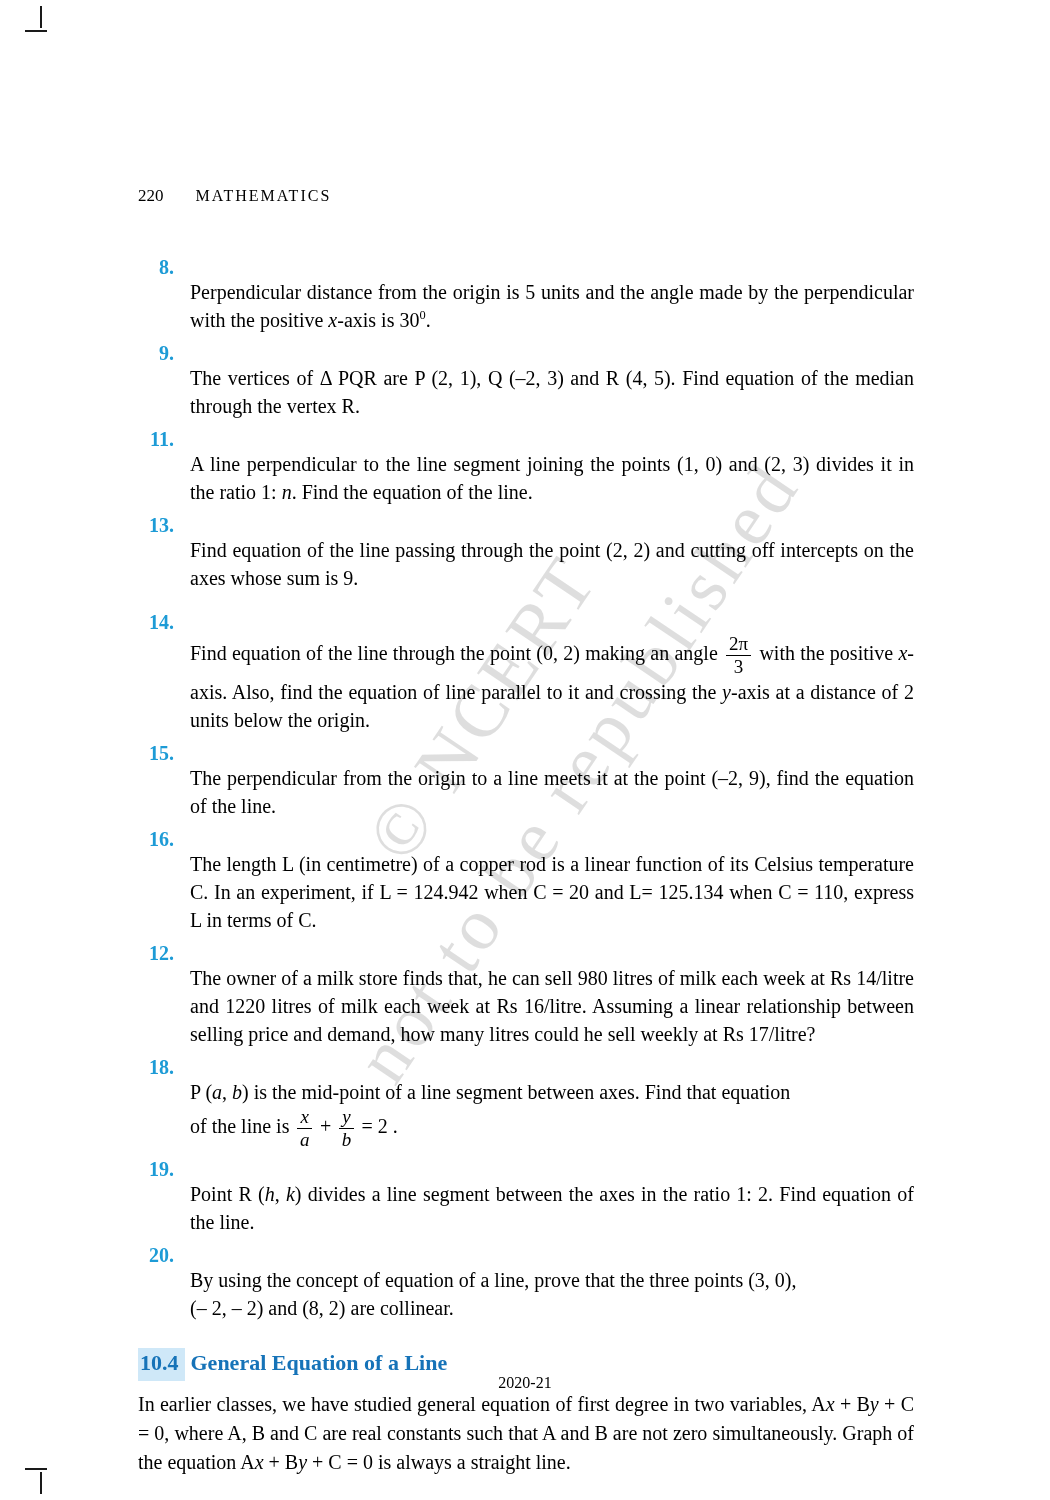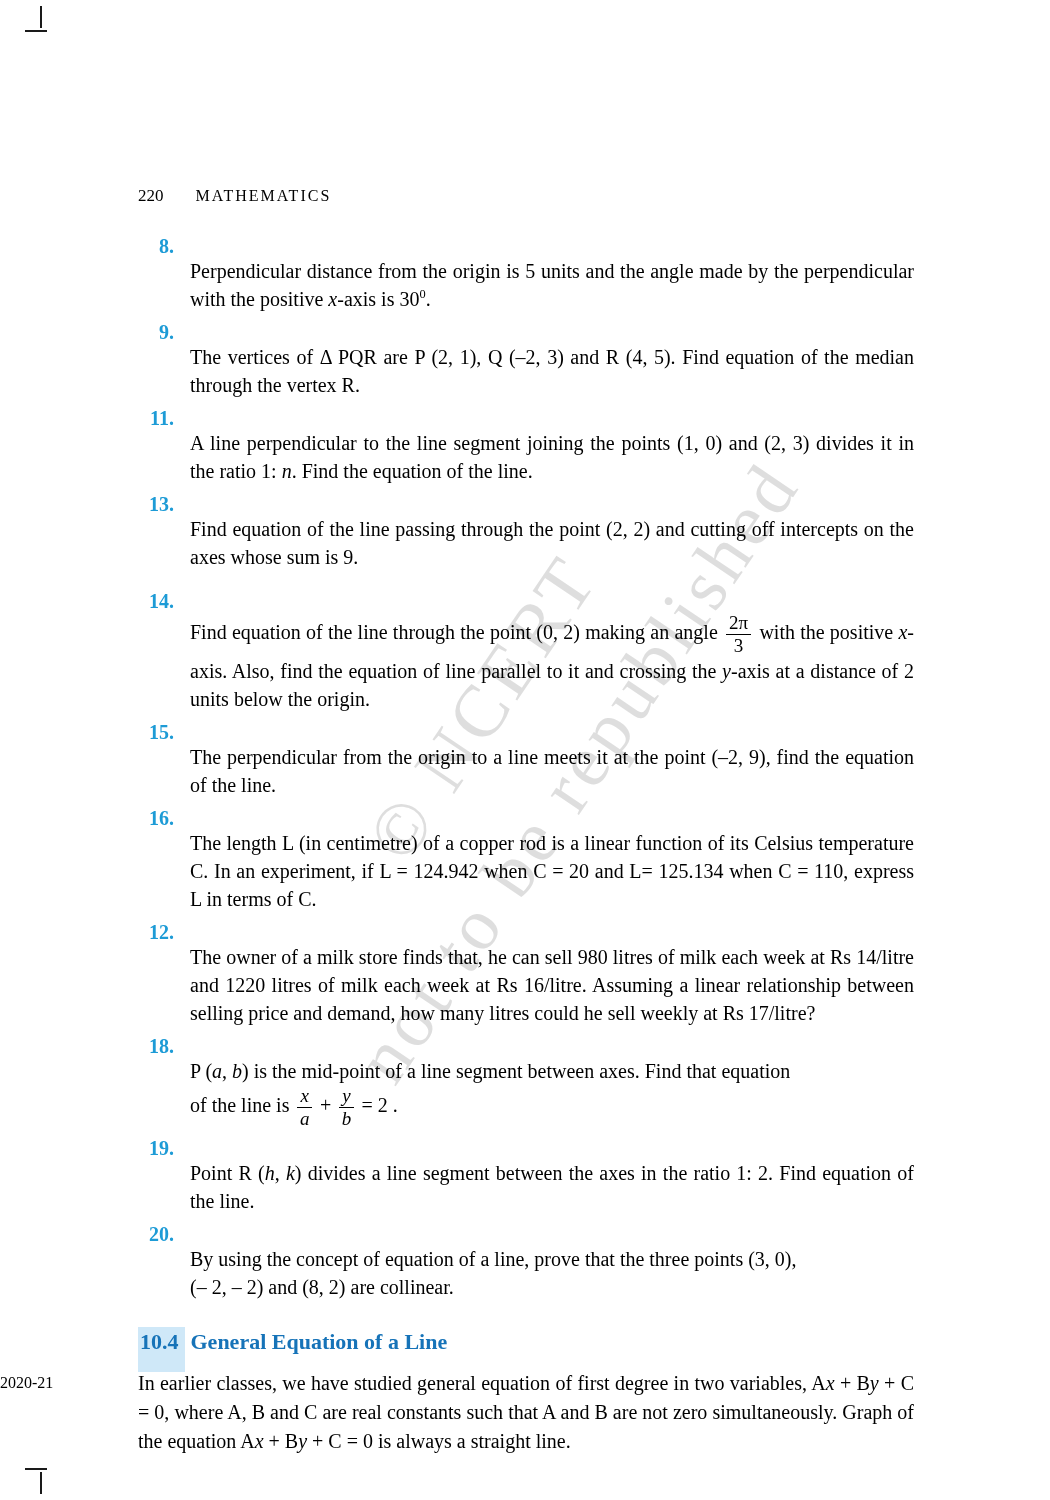--- a/index.html
+++ b/index.html
@@ -33,21 +33,21 @@
   }
 
   .content {
     position:absolute;
     left:138px; right:136px; top:186px;
     z-index:1;
   }
 
   .page-header {
     font-size:17px;
-    margin-bottom:26px;
+    margin-bottom:47px;
   }
   .page-header .pg-num { }
   .page-header .pg-title { margin-left:32px; letter-spacing:2px; font-size:16px; }
 
   .ex-item {
     display:flex;
     font-size:20px;
     line-height:28px;
     margin-bottom:5px;
   }
@@ -81,33 +81,34 @@
   .frac.it .fnum, .frac.it .fden { font-style:italic; }
 
   .section-heading {
     margin-top:28px;
     font-size:22px;
     font-weight:bold;
     color:var(--head-color,#1673b8);
   }
   .sec-num {
     background:var(--head-bg,#cfe8f8);
-    padding:2px 6px 18px 2px;
+    padding:2px 6px 6px 2px;
     margin-right:6px;
   }
   .section-body {
     margin-top:14px;
     font-size:20px;
     line-height:29px;
     text-align:justify;
   }
 
   .page-footer {
     position:absolute;
     left:0; right:0; top:1374px;
+    text-align:center;
     font-size:16px;
     z-index:1;
   }
 </style>
 </head>
 <body>
 
 <div class="sheet">
 
   <div class="crop" style="left:40px; top:6px; width:2px; height:22px;"></div>

